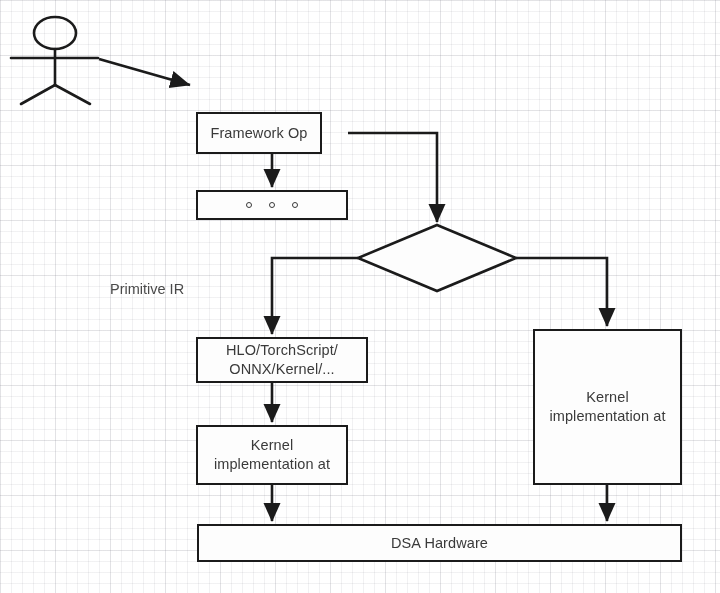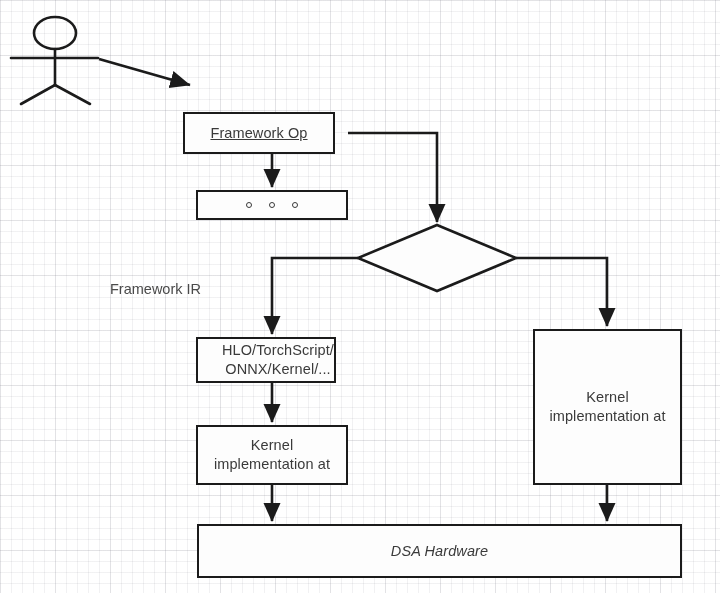--- a/index.html
+++ b/index.html
@@ -38,26 +38,26 @@
     display: flex;
     align-items: center;
     justify-content: center;
     text-align: center;
     color: #3a3a3a;
     font-size: 14.5px;
     line-height: 1.28;
     letter-spacing: 0.1px;
     z-index: 3;
   }
-  #node-framework-op { left: 183px; top: 112px; width: 152px; height: 42px; text-decoration: underline; }
+  #node-framework-op { left: 196px; top: 112px; width: 126px; height: 42px; }
   #node-ellipsis     { left: 196px; top: 190px; width: 152px; height: 30px; }
-  #node-ir-formats   { left: 196px; top: 337px; width: 140px; height: 46px; justify-content: flex-end; }
+  #node-ir-formats   { left: 196px; top: 337px; width: 172px; height: 46px; }
   #node-kernel-ir    { left: 196px; top: 425px; width: 152px; height: 60px; }
   #node-kernel-op    { left: 533px; top: 329px; width: 149px; height: 156px; }
-  #node-dsa-hardware { left: 197px; top: 524px; width: 485px; height: 54px; font-style: italic; }
+  #node-dsa-hardware { left: 197px; top: 524px; width: 485px; height: 38px; }
 
   .ellipsis-dots {
     display: flex;
     gap: 17px;
     align-items: center;
     justify-content: center;
     width: 100%;
   }
   .ellipsis-dots span {
     display: block;
@@ -162,16 +162,16 @@
     <span>
       <span class="nowrap-line">Kernel</span>
       <span class="nowrap-line">implementation at</span>
     </span>
   </div>
 
   <div class="node" id="node-dsa-hardware">
     <span>DSA Hardware</span>
   </div>
 
-  <div class="free-label" id="label-primitive-ir">Framework IR</div>
+  <div class="free-label" id="label-primitive-ir">Primitive IR</div>
 
 
 </div>
 
 </body></html>

